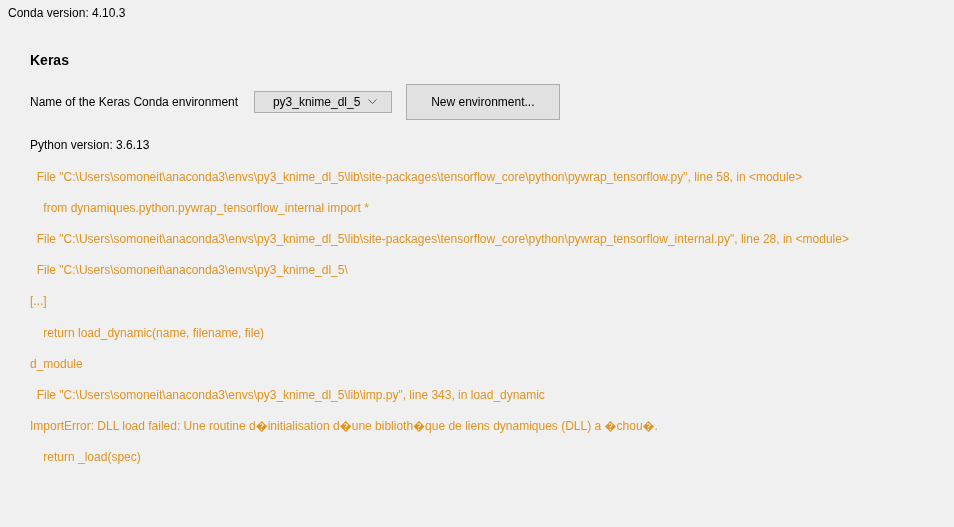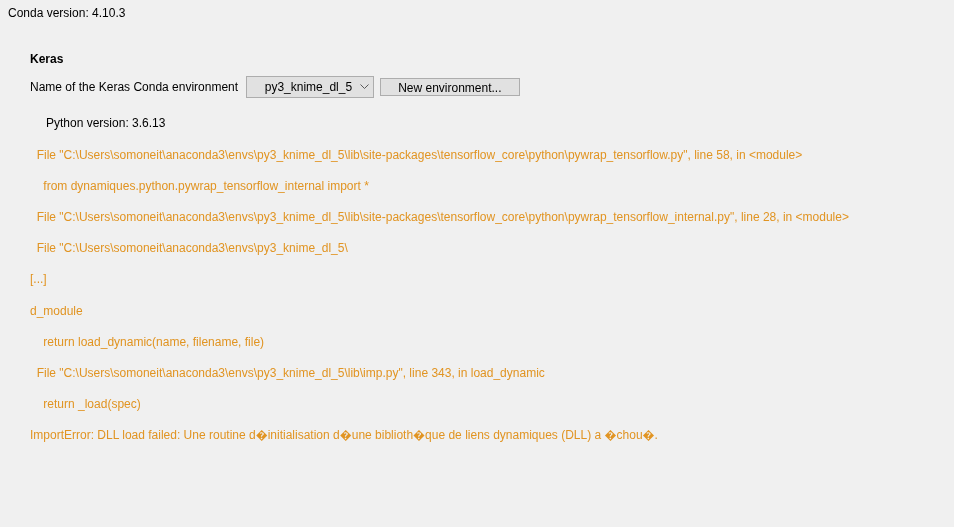--- a/index.html
+++ b/index.html
@@ -16,62 +16,61 @@
       width: 954px;
     }
     .conda-version {
       margin-bottom: 32px;
     }
     .section {
       padding-left: 22px;
     }
     .section-title {
       font-weight: bold;
-      font-size: 12px;
-      margin-bottom: 10px;
+      font-size: 14px;
+      margin-bottom: 16px;
     }
     .env-row {
       display: flex;
       align-items: center;
-      gap: 6px;
+      gap: 14px;
       margin-bottom: 18px;
     }
     .env-label {
       margin-right: 2px;
     }
     .dropdown {
       display: inline-flex;
       align-items: center;
-      justify-content: flex-end;
+      justify-content: center;
       border: 1px solid #adadad;
       background: #e1e1e1;
       padding: 2px 4px 2px 8px;
       font-family: inherit;
       font-size: 12px;
       height: 22px;
-      width: 128px;
+      width: 138px;
       cursor: pointer;
     }
     .dropdown-chevron {
       margin-left: 8px;
       display: inline-flex;
       align-items: center;
     }
     .btn {
       border: 1px solid #adadad;
       background: #e1e1e1;
-      padding: 2px 17px;
+      padding: 2px 24px;
       font-family: inherit;
       font-size: 12px;
-      height: 18px;
+      height: 36px;
       cursor: pointer;
     }
     .python-version {
       margin-bottom: 2px;
-      margin-left: 16px;
     }
     .error-block {
       color: #e19422;
       line-height: 1.3;
       white-space: pre;
       font-family: inherit;
     }
   </style>
 </head>
 <body>
@@ -95,25 +94,25 @@
   </div>
 
   <div class="python-version">Python version: 3.6.13</div>
 
   <div class="error-block">
 <div>  File "C:\Users\somoneit\anaconda3\envs\py3_knime_dl_5\lib\site-packages\tensorflow_core\python\pywrap_tensorflow.py", line 58, in &lt;module&gt;</div>
 <div>    from dynamiques.python.pywrap_tensorflow_internal import *</div>
 <div>  File "C:\Users\somoneit\anaconda3\envs\py3_knime_dl_5\lib\site-packages\tensorflow_core\python\pywrap_tensorflow_internal.py", line 28, in &lt;module&gt;</div>
 <div>  File "C:\Users\somoneit\anaconda3\envs\py3_knime_dl_5\</div>
 <div>[...]</div>
+<div>    return load_dynamic(name, filename, file)</div>
 <div>d_module</div>
-<div>    return load_dynamic(name, filename, file)</div>
 <div>  File "C:\Users\somoneit\anaconda3\envs\py3_knime_dl_5\lib\imp.py", line 343, in load_dynamic</div>
+<div>ImportError: DLL load failed: Une routine d�initialisation d�une biblioth�que de liens dynamiques (DLL) a �chou�.</div>
 <div>    return _load(spec)</div>
-<div>ImportError: DLL load failed: Une routine d�initialisation d�une biblioth�que de liens dynamiques (DLL) a �chou�.</div>
 <div>&nbsp;</div>
 
 
 
 
 
 
 
 
 

